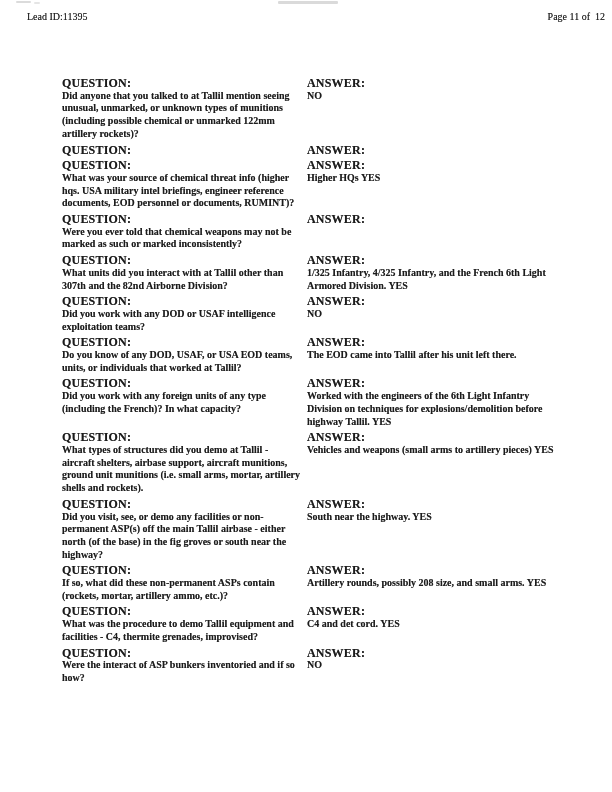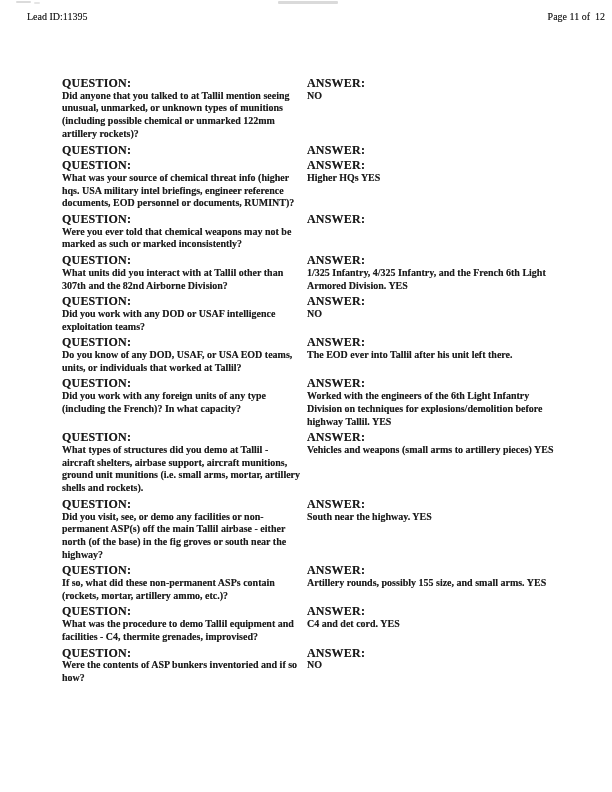--- a/index.html
+++ b/index.html
@@ -134,21 +134,21 @@
           <div class="text">NO</div>
         </div>
       </div>
       <div class="qa-row">
         <div class="q-cell">
           <div class="label">QUESTION:</div>
           <div class="text">Do you know of any DOD, USAF, or USA EOD teams, units, or individuals that worked at Tallil?</div>
         </div>
         <div class="a-cell">
           <div class="label">ANSWER:</div>
-          <div class="text">The EOD ever into Tallil after his unit left there.</div>
+          <div class="text">The EOD came into Tallil after his unit left there.</div>
         </div>
       </div>
       <div class="qa-row">
         <div class="q-cell">
           <div class="label">QUESTION:</div>
           <div class="text">Did you work with any foreign units of any type (including the French)? In what capacity?</div>
         </div>
         <div class="a-cell">
           <div class="label">ANSWER:</div>
           <div class="text">Worked with the engineers of the 6th Light Infantry Division on techniques for explosions/demolition before highway Tallil. YES</div>
@@ -174,37 +174,37 @@
           <div class="text">South near the highway. YES</div>
         </div>
       </div>
       <div class="qa-row">
         <div class="q-cell">
           <div class="label">QUESTION:</div>
           <div class="text">If so, what did these non-permanent ASPs contain (rockets, mortar, artillery ammo, etc.)?</div>
         </div>
         <div class="a-cell">
           <div class="label">ANSWER:</div>
-          <div class="text">Artillery rounds, possibly 155 size, and small arms. YES</div>
+          <div class="text">Artillery rounds, possibly 208 size, and small arms. YES</div>
         </div>
       </div>
       <div class="qa-row">
         <div class="q-cell">
           <div class="label">QUESTION:</div>
           <div class="text">What was the procedure to demo Tallil equipment and facilities - C4, thermite grenades, improvised?</div>
         </div>
         <div class="a-cell">
           <div class="label">ANSWER:</div>
           <div class="text">C4 and det cord. YES</div>
         </div>
       </div>
       <div class="qa-row">
         <div class="q-cell">
           <div class="label">QUESTION:</div>
-          <div class="text">Were the contents of ASP bunkers inventoried and if so how?</div>
+          <div class="text">Were the interact of ASP bunkers inventoried and if so how?</div>
         </div>
         <div class="a-cell">
           <div class="label">ANSWER:</div>
           <div class="text">NO</div>
         </div>
       </div>
     </main>
 </div>
 
 </body></html>

